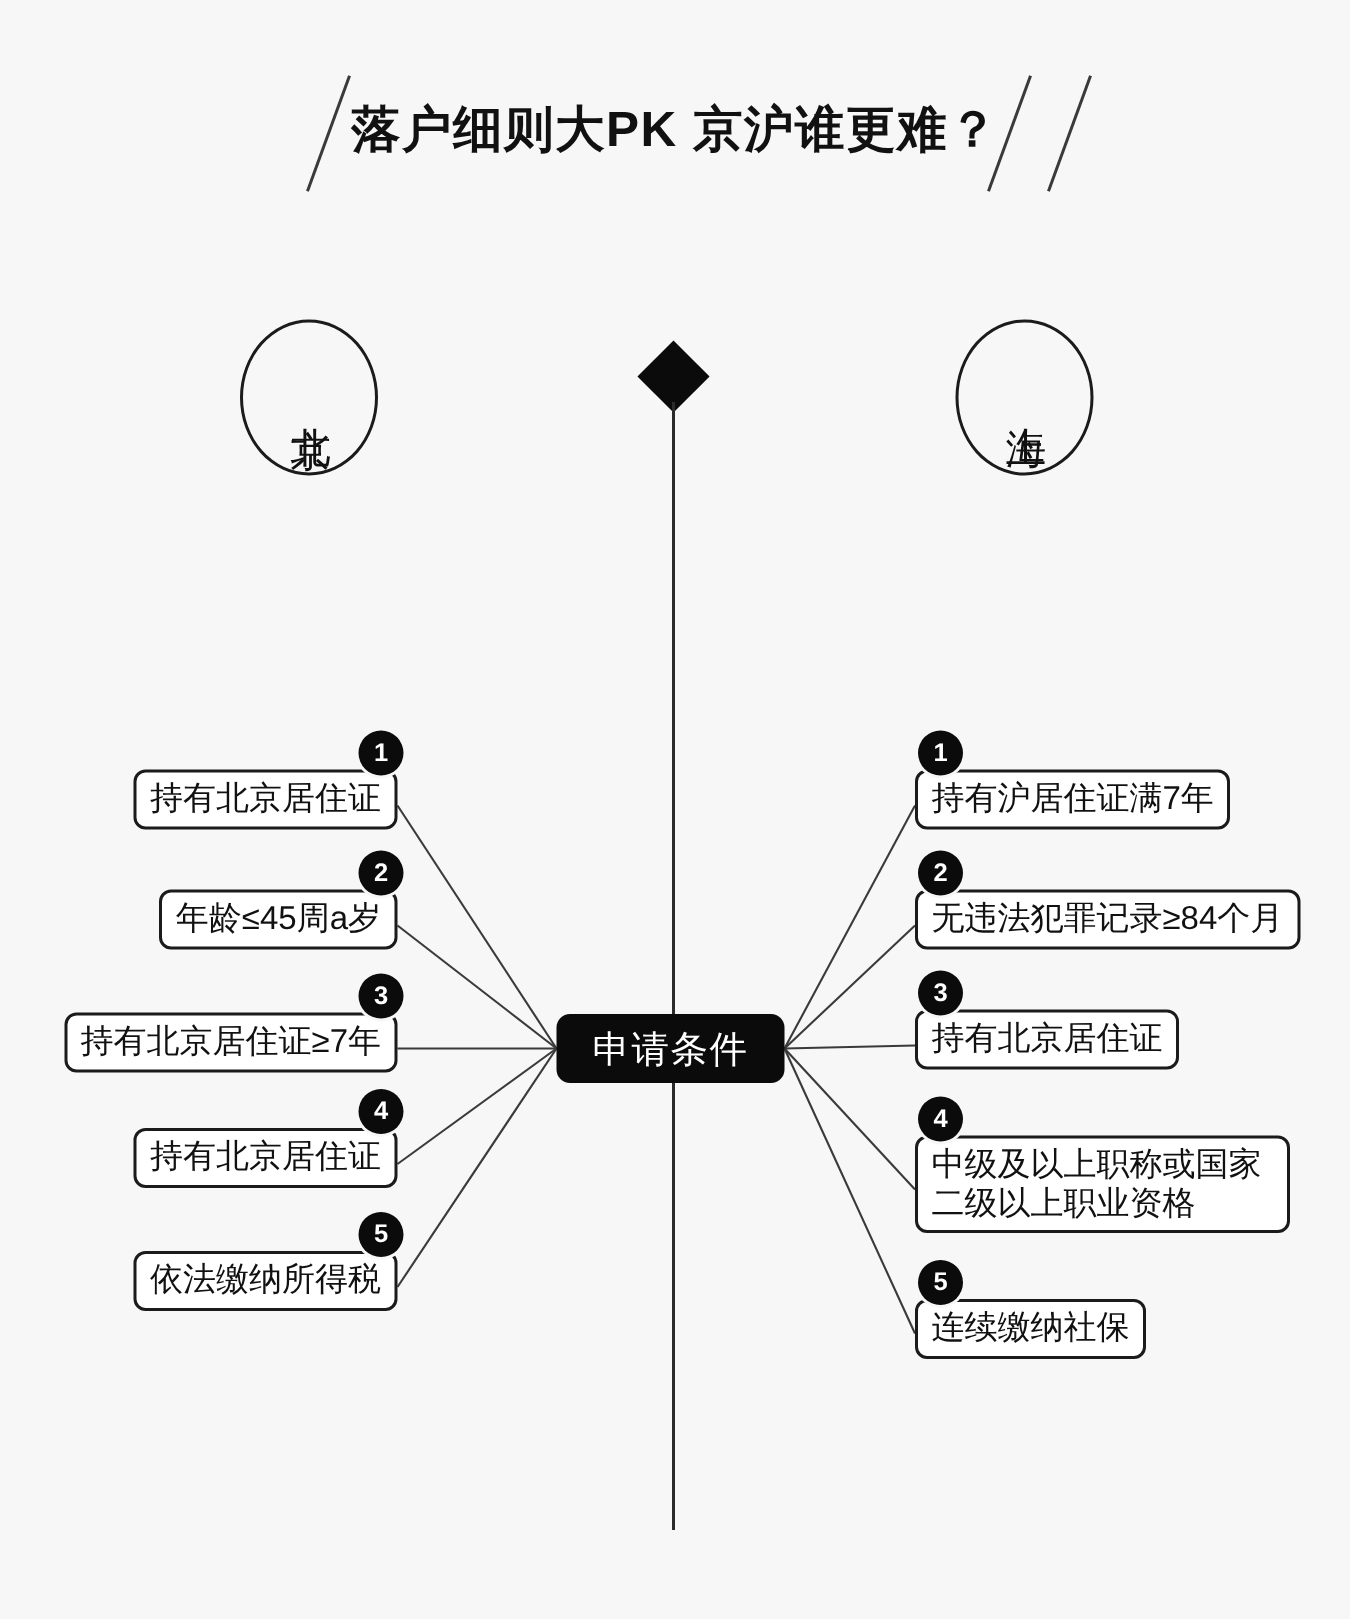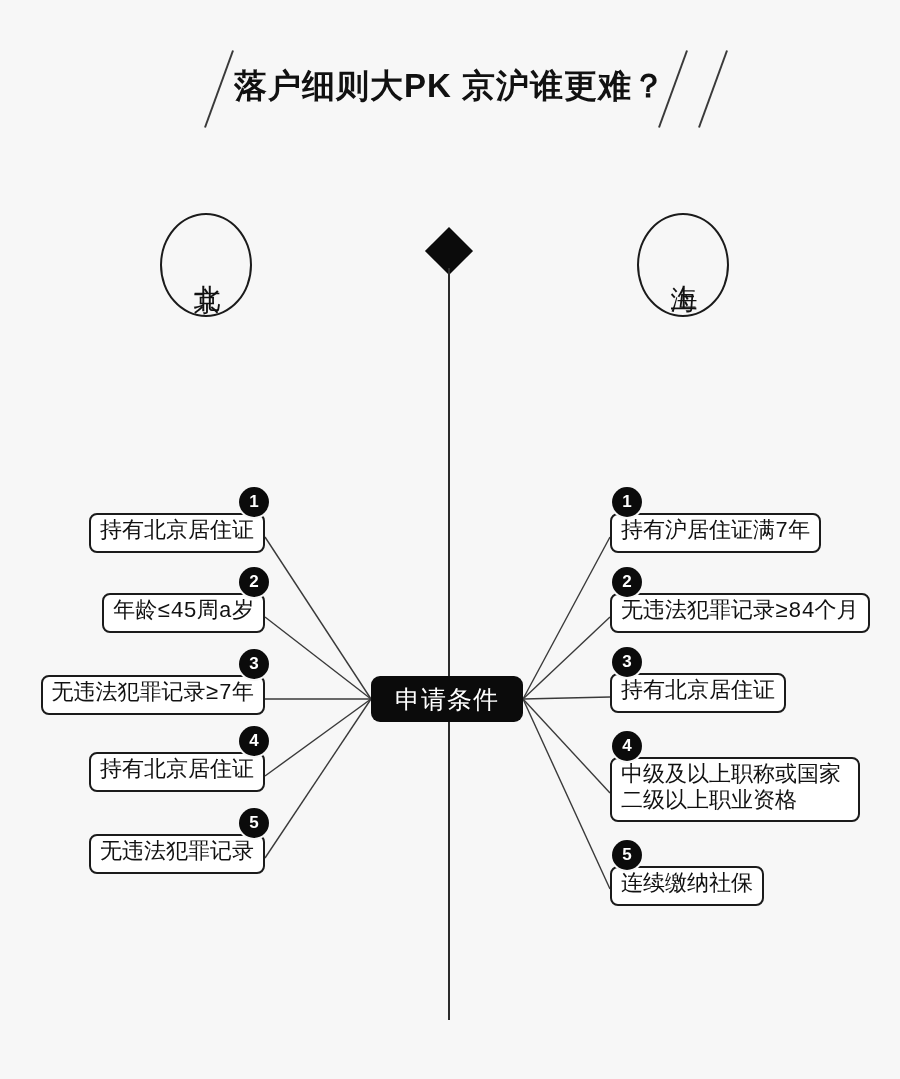--- a/index.html
+++ b/index.html
@@ -136,21 +136,20 @@
     background: #ffffff;
     border: 2px solid #1b1b1b;
     border-radius: 8px;
     box-sizing: border-box;
     padding: 4px 9px 6px 9px;
     font-size: 22px;
     line-height: 1.16;
     color: #111111;
     white-space: nowrap;
     display: inline-block;
-    font-family: Liberation Mono, monospace;
   }
   .item-box.two-line { white-space: normal; width: 250px; }
   .badge {
     position: absolute;
     width: 30px;
     height: 30px;
     border-radius: 50%;
     background: #0b0b0b;
     color: #ffffff;
     font-size: 17px;
@@ -215,31 +214,31 @@
     <span class="item-box">持有北京居住证</span>
   </div>
 
   <div class="item left-col" style="top:593px;">
     <div class="badge" style="right:-4px; top:-26px;">2</div>
     <span class="item-box">年龄≤45周a岁</span>
   </div>
 
   <div class="item left-col" style="top:675px;">
     <div class="badge" style="right:-4px; top:-26px;">3</div>
-    <span class="item-box">无违法犯罪记录≥7年</span>
+    <span class="item-box">持有北京居住证≥7年</span>
   </div>
 
   <div class="item left-col" style="top:752px;">
     <div class="badge" style="right:-4px; top:-26px;">4</div>
     <span class="item-box">持有北京居住证</span>
   </div>
 
   <div class="item left-col" style="top:834px;">
     <div class="badge" style="right:-4px; top:-26px;">5</div>
-    <span class="item-box">无违法犯罪记录</span>
+    <span class="item-box">依法缴纳所得税</span>
   </div>
 
   <div class="item right-col" style="top:513px;">
     <div class="badge" style="left:2px; top:-26px;">1</div>
     <span class="item-box">持有沪居住证满7年</span>
   </div>
 
   <div class="item right-col" style="top:593px;">
     <div class="badge" style="left:2px; top:-26px;">2</div>
     <span class="item-box">无违法犯罪记录≥84个月</span>

